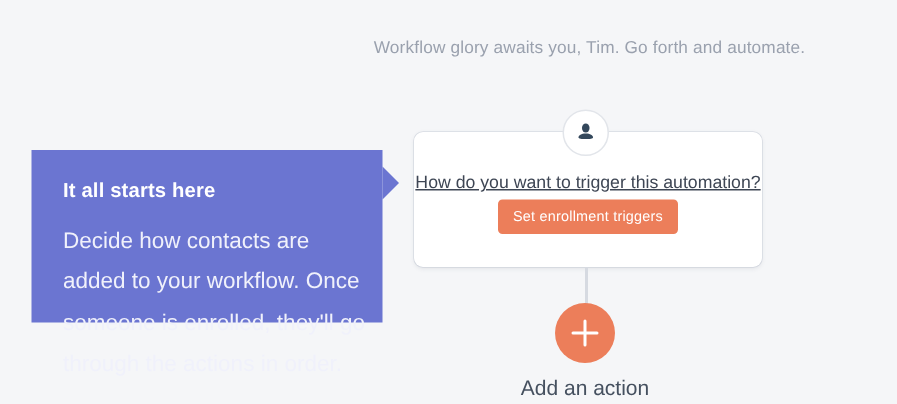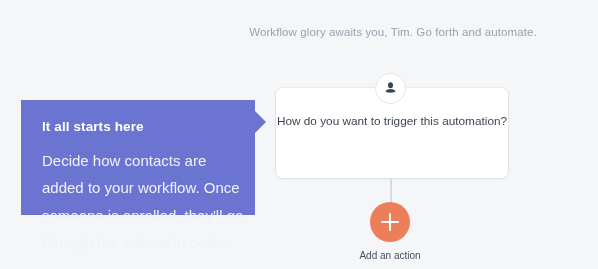--- a/index.html
+++ b/index.html
@@ -85,20 +85,21 @@
   }
   .trigger-question {
     position: absolute;
     left: 0;
     top: 26px;
     width: 232px;
     text-align: center;
     font-size: 11.8px;
     color: #3e4654;
     white-space: nowrap;
+    text-decoration: underline;
   }
   .enroll-btn {
     position: absolute;
     left: 56px;
     top: 45px;
     width: 120px;
     height: 23px;
     background: #ec7e5a;
     border: none;
     border-radius: 3px;
@@ -167,40 +168,41 @@
     height: 18px;
     background: #ffffff;
     border-radius: 1px;
   }
   .add-action-label {
     position: absolute;
     left: 310px;
     top: 250px;
     width: 160px;
     text-align: center;
-    font-size: 10px;
+    font-size: 14px;
     color: #45505f;
     white-space: nowrap;
   }
 </style>
 </head>
 <body>
 
 <div id="canvas">
 
   <div class="greeting">Workflow glory awaits you, Tim. Go forth and automate.</div>
 
   <div class="coach-tip">
     <div class="coach-title">It all starts here</div>
     <div class="coach-body">Decide how contacts are added to your workflow. Once someone is enrolled, they'll go through the actions in order.</div>
   </div>
   <div class="coach-tip-arrow"></div>
 
   <div class="trigger-card">
     <div class="trigger-question">How do you want to trigger this automation?</div>
+    <button class="enroll-btn">Set enrollment triggers</button>
   </div>
 
   <div class="icon-badge">
     <svg width="15" height="15" viewBox="0 0 16 16" aria-hidden="true">
       <ellipse cx="8" cy="4.6" rx="2.7" ry="3.2" fill="#33475b"></ellipse>
       <path d="M8 8.6c-3.1 0-5.2 1.5-5.2 2.7 0 0.7 2.3 1.2 5.2 1.2s5.2-0.5 5.2-1.2c0-1.2-2.1-2.7-5.2-2.7z" fill="#33475b"></path>
     </svg>
   </div>
 
   <div class="connector"></div>

